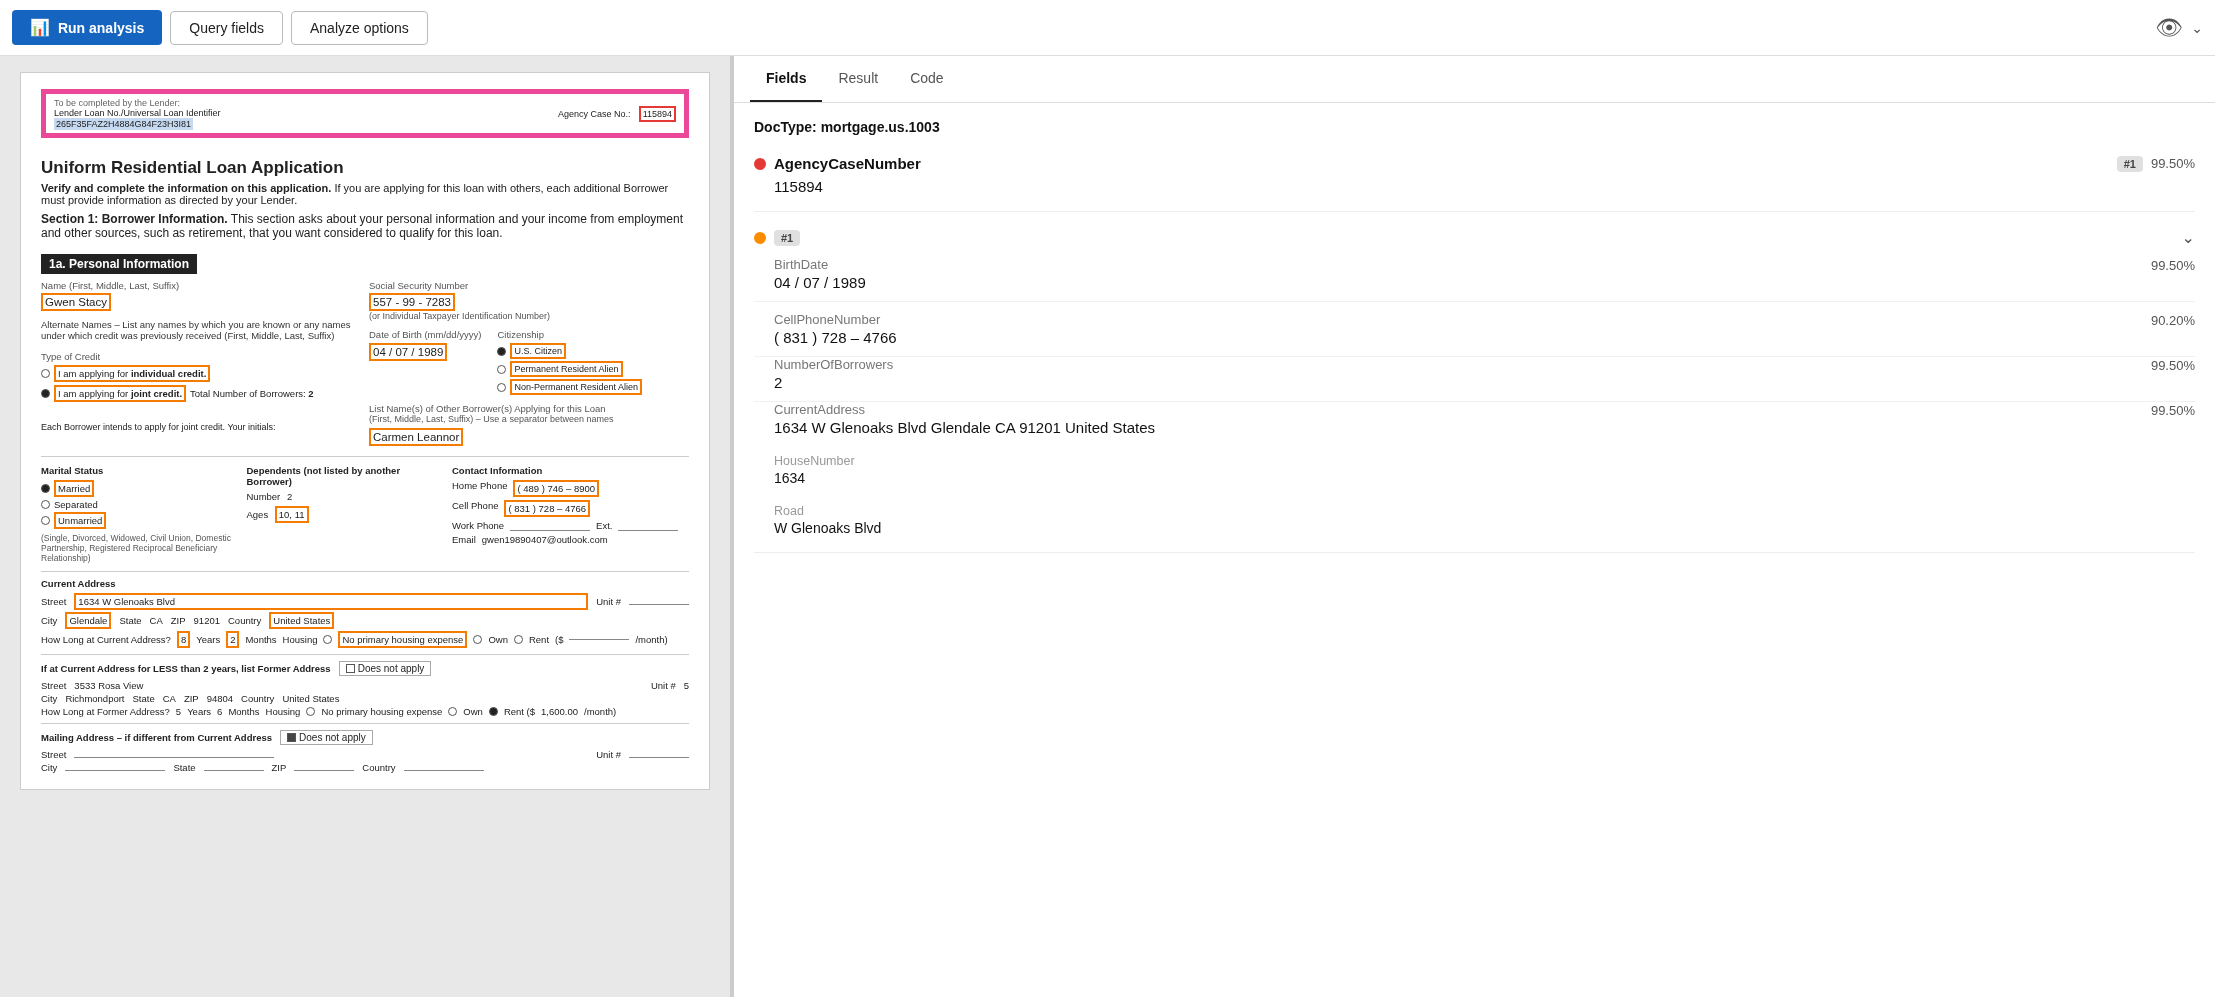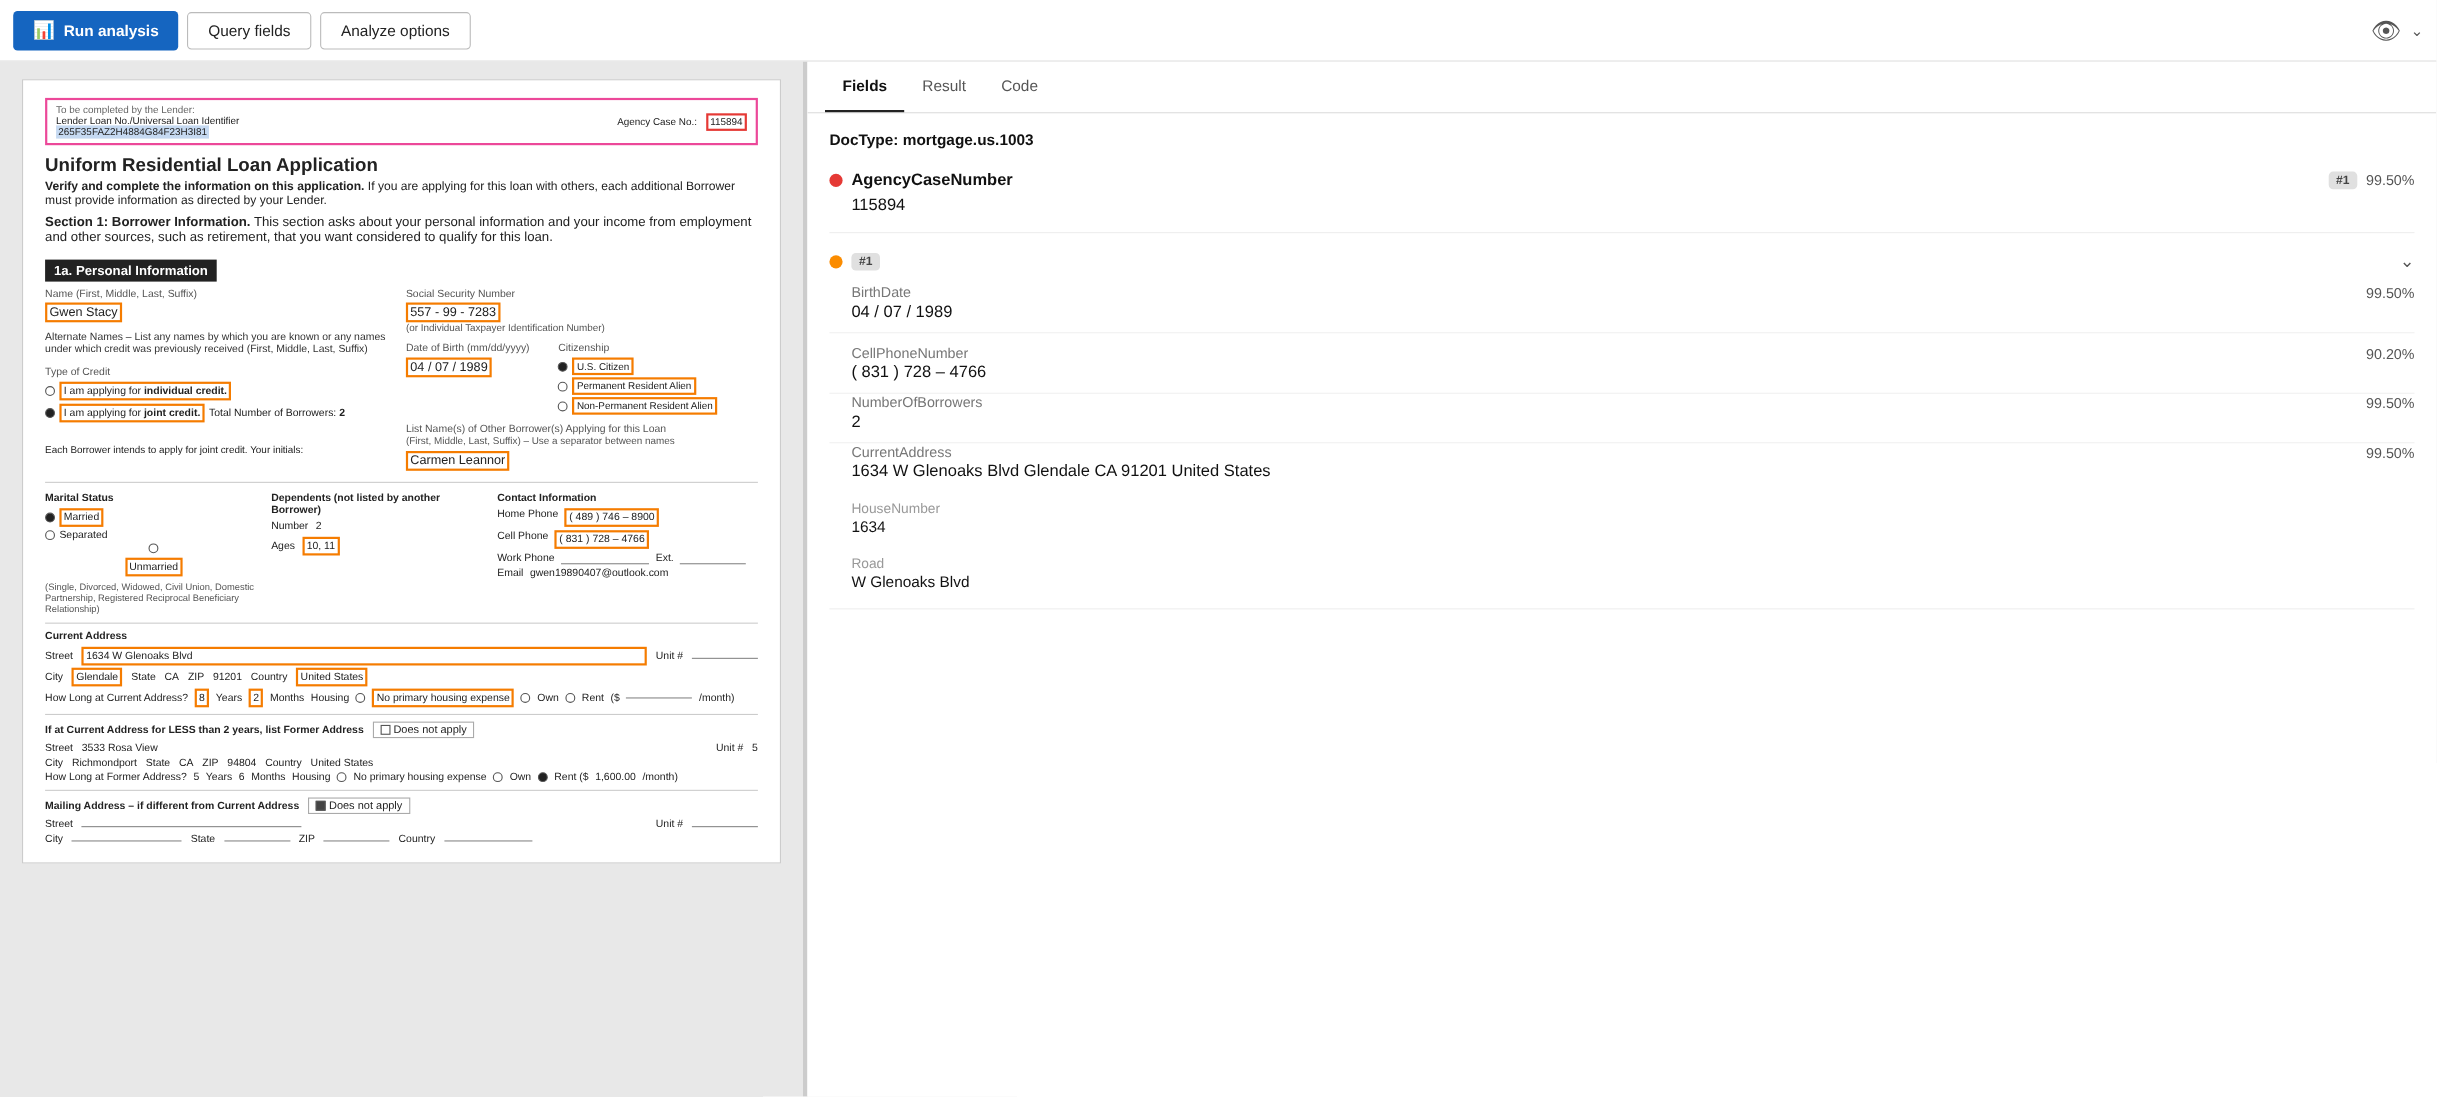--- a/index.html
+++ b/index.html
@@ -94,22 +94,22 @@
     .right-content::-webkit-scrollbar-thumb { background: #ccc; border-radius: 4px; }
     .doc-panel::-webkit-scrollbar { width: 6px; }
     .doc-panel::-webkit-scrollbar-thumb { background: #bbb; border-radius: 4px; }
 
     
     .doc-inner {
       background: #fff; padding: 16px 20px; font-size: 11.5px; color: #222;
       border: 1px solid #ccc; max-width: 690px; margin: 0 auto;
     }
     .doc-lender-box {
-      border: 2px solid #ec4899; padding: 4px 8px; font-size: 10px;
-      display: flex; gap: 16px; align-items: center; margin-bottom: 8px;
+      border: 5px solid #ec4899; padding: 4px 8px; font-size: 10px;
+      display: flex; gap: 16px; align-items: center; margin-bottom: 20px;
     }
     .highlight-blue {
       background: #c5d9f1; padding: 1px 2px;
     }
     .highlight-orange {
       border: 2px solid #f57c00; padding: 1px 2px; display: inline-block;
     }
     .doc-title { font-size: 17px; font-weight: 700; margin: 8px 0 4px; }
     .doc-subtitle { font-size: 11px; margin-bottom: 6px; }
     .doc-subtitle b { font-weight: 700; }
@@ -205,21 +205,21 @@
           </div>
         </div>
 
         <div>
           <div style="font-size:9.5px; color:#555; margin-bottom:2px;">Social Security Number</div>
           <div>
             <span class="highlight-orange" style="border-color:#f57c00;">557 - 99 - 7283</span>
           </div>
           <div style="font-size:9px; color:#555;">(or Individual Taxpayer Identification Number)</div>
 
-          <div style="display:flex; gap:26px; margin-top:8px;">
+          <div style="display:flex; gap:16px; margin-top:8px;">
             <div>
               <div style="font-size:9.5px; color:#555;">Date of Birth (mm/dd/yyyy)</div>
               <div style="margin-top:3px;">
                 <span class="highlight-orange" style="border-color:#f57c00;">04 / 07 / 1989</span>
               </div>
             </div>
             <div>
               <div style="font-size:9.5px; color:#555;">Citizenship</div>
               <div class="radio-row" style="margin-top:3px;">
                 <span class="radio-btn radio-filled"></span>
@@ -252,21 +252,21 @@
         <div>
           <div style="font-size:9.5px; font-weight:600; margin-bottom:4px;">Marital Status</div>
           <div class="radio-row" style="margin-bottom:2px;">
             <span class="radio-btn radio-filled"></span>
             <span class="highlight-orange" style="font-size:9.5px;">Married</span>
           </div>
           <div class="radio-row" style="margin-bottom:2px;">
             <span class="radio-btn"></span>
             <span style="font-size:9.5px;">Separated</span>
           </div>
-          <div class="radio-row" style="margin-bottom:4px;flex-direction:column;">
+          <div class="radio-row" style="margin-bottom:4px;">
             <span class="radio-btn"></span>
             <span class="highlight-orange" style="font-size:9.5px;">Unmarried</span>
           </div>
           <div style="font-size:8.5px; color:#555;">(Single, Divorced, Widowed, Civil Union, Domestic Partnership, Registered Reciprocal Beneficiary Relationship)</div>
         </div>
 
         <div>
           <div style="font-size:9.5px; font-weight:600; margin-bottom:4px;">Dependents (not listed by another Borrower)</div>
           <div style="font-size:9.5px;">
             <span>Number</span>

